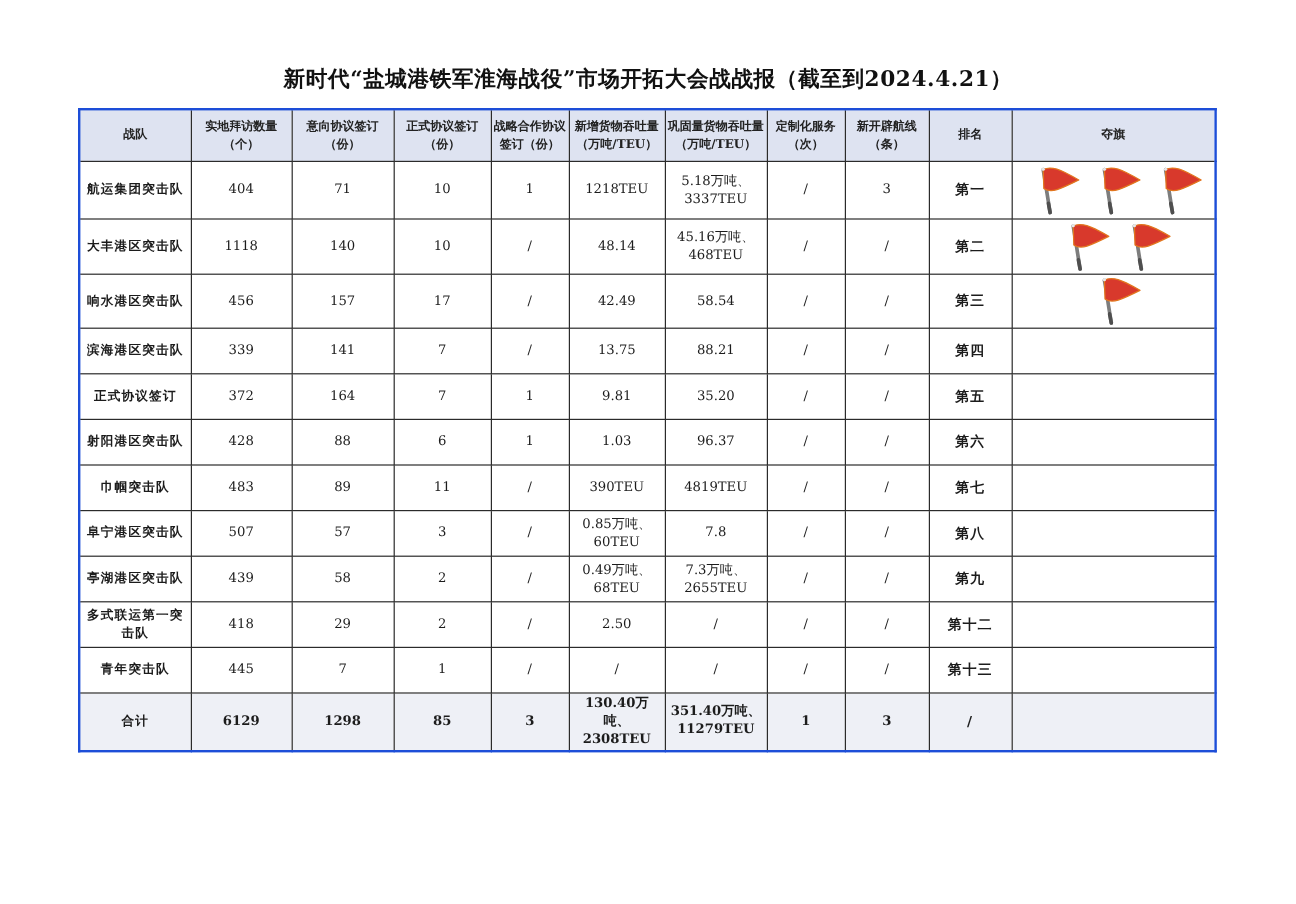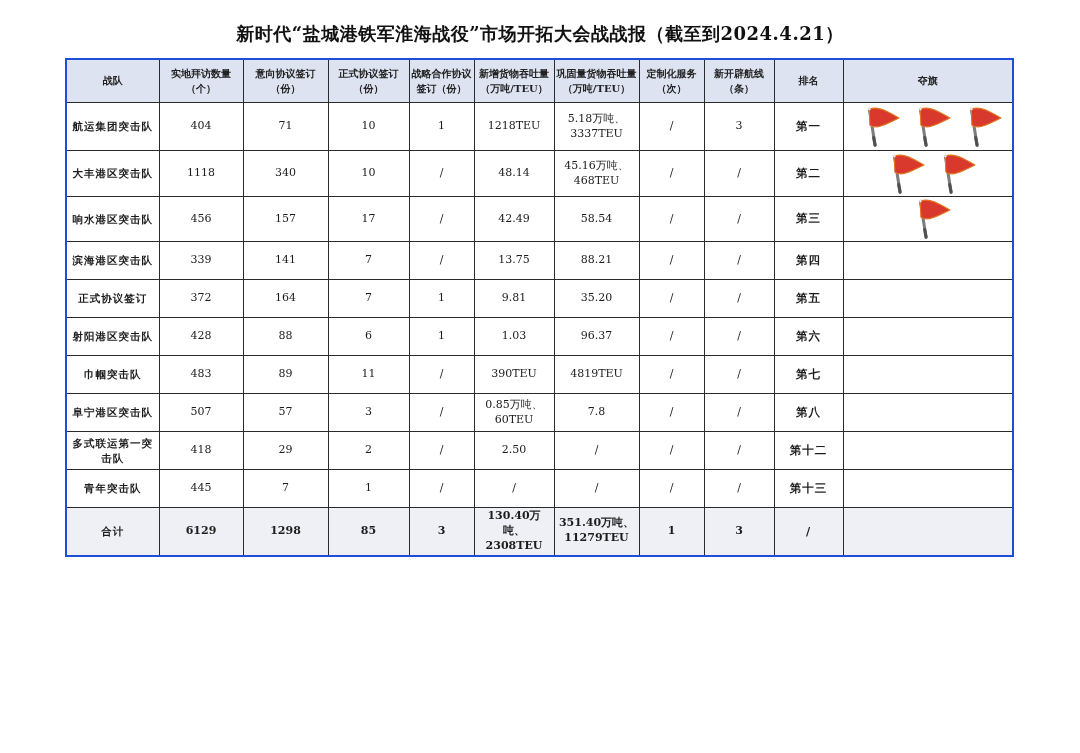--- a/index.html
+++ b/index.html
@@ -3,21 +3,21 @@
 <meta charset="utf-8">
 <style>
   html,body{margin:0;padding:0;}
   body{
     width:1080px;height:753px;background:#ffffff;
     font-family:"DejaVu Serif","Liberation Serif",serif;
     color:#1c1c1c;overflow:hidden;
   }
   .page{position:relative;width:1080px;height:753px;background:#ffffff;}
   .doc-title{
-    padding-top:22px;width:950px;margin-left:65px;
+    padding-top:54px;width:950px;margin-left:65px;
     text-align:center;font-size:18px;font-weight:bold;
     letter-spacing:0.5px;color:#111;
   }
   table.report{
     margin:12px 0 0 65px;width:947px;
     border-collapse:collapse;table-layout:fixed;
     border:2px solid #1d4ed8;
   }
   th,td{
     border:1.5px solid #2b2b2b;
@@ -110,21 +110,21 @@
     <path d="M20.5 33 L22 41" stroke="#4f4f4f" stroke-width="3.2" stroke-linecap="round" fill="none"></path>
     <path d="M16 3.5 C 22 0.5, 29 3, 35 6 C 40 8.5, 44.5 11, 47 12.5 C 41 15.5, 34 19, 28 21 C 23 22.6, 19 21.8, 16.5 20 Z" fill="#d8392c" stroke="#e2761e" stroke-width="1.1" stroke-linejoin="round"></path>
     <circle cx="16" cy="3.2" r="1.4" fill="#e9e9e9"></circle>
   </svg>
             </div>
           </td>
         </tr>
         <tr>
           <td class="team">大丰港区突击队</td>
           <td>1118</td>
-          <td>340</td>
+          <td>140</td>
           <td>10</td>
           <td>/</td>
           <td>48.14</td>
           <td>45.16万吨、468TEU</td>
           <td>/</td>
           <td>/</td>
           <td class="rank">第二</td>
           <td>
             <div class="flags">
               <svg width="46" height="42" viewBox="0 0 48 44" xmlns="http://www.w3.org/2000/svg">
@@ -228,20 +228,35 @@
           <td class="team">阜宁港区突击队</td>
           <td>507</td>
           <td>57</td>
           <td>3</td>
           <td>/</td>
           <td>0.85万吨、60TEU</td>
           <td>7.8</td>
           <td>/</td>
           <td>/</td>
           <td class="rank">第八</td>
+          <td>
+            <div class="flags"></div>
+          </td>
+        </tr>
+        <tr>
+          <td class="team">亭湖港区突击队</td>
+          <td>439</td>
+          <td>58</td>
+          <td>2</td>
+          <td>/</td>
+          <td>0.49万吨、68TEU</td>
+          <td>7.3万吨、2655TEU</td>
+          <td>/</td>
+          <td>/</td>
+          <td class="rank">第九</td>
           <td>
             <div class="flags"></div>
           </td>
         </tr>
         <tr>
           <td class="team">多式联运第一突击队</td>
           <td>418</td>
           <td>29</td>
           <td>2</td>
           <td>/</td>

